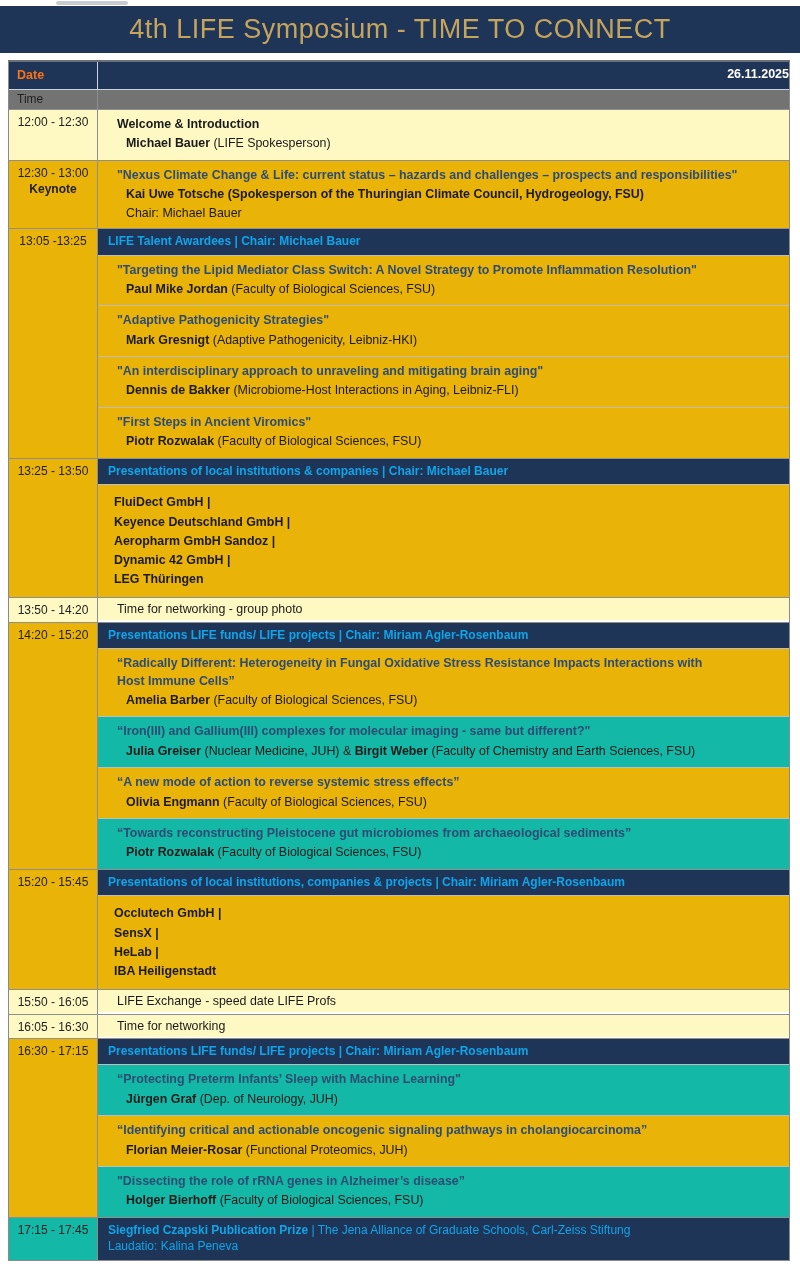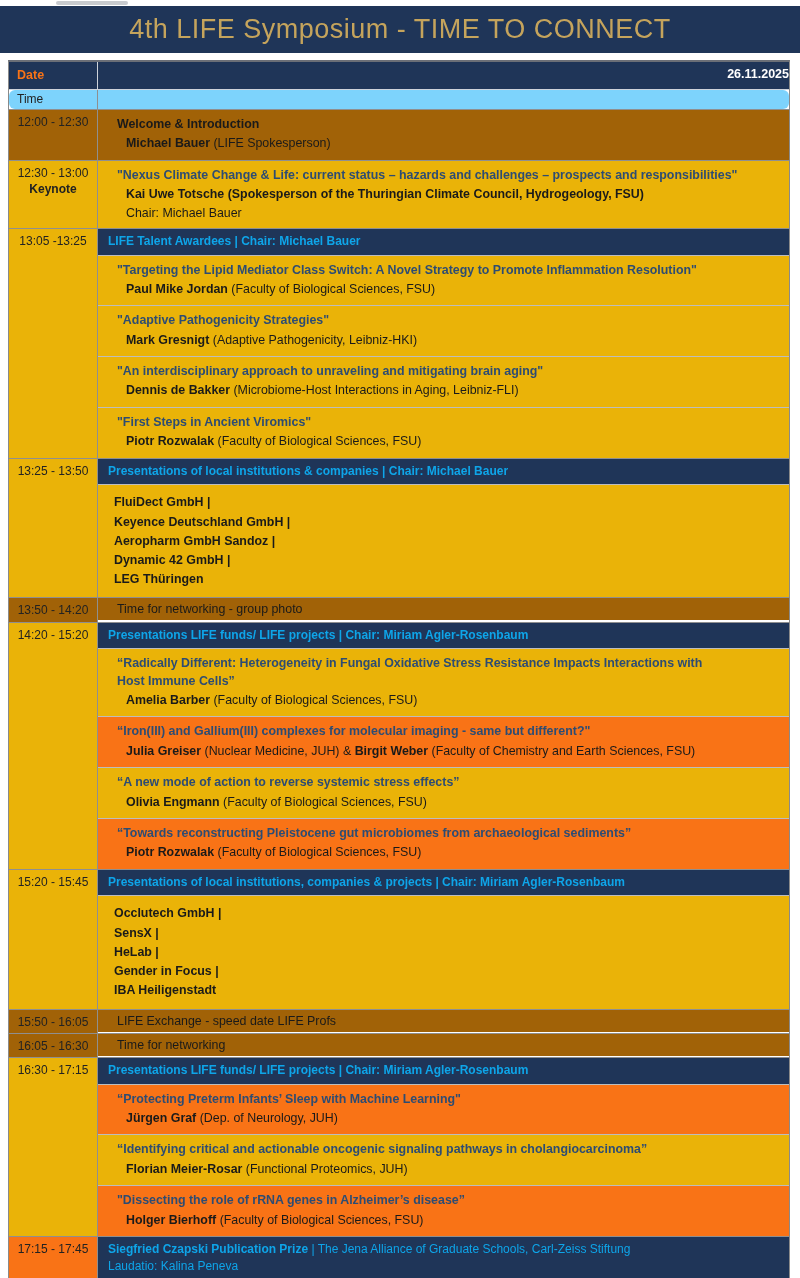--- a/index.html
+++ b/index.html
@@ -17,30 +17,30 @@
   .schedule { margin: 0 10px 0 8px; border: 1px solid #8a8a8a; border-top: 2px solid #6b6f77; }
 
   .row { display: grid; grid-template-columns: 89px 1fr; }
   .body-row { border-top: 1px solid #8f8f8f; }
   .tcell { padding: 4px 2px 3px; text-align: center; font-size: 12px; line-height: 1.35;
            border-right: 1px solid #8f8f8f; color: #222; }
   .tline.b { font-weight: bold; }
   .ccell { min-width: 0; }
   .ccell > * + * { border-top: 1px solid #bdbdbd; }
 
-  .bg-w { background: #a16207; }
+  .bg-w { background: #fef9c3; }
   .bg-g { background: #eab308; }
-  .bg-f { background: #f97316; }
+  .bg-f { background: #14b8a6; }
 
   .date-row { background: #1f3558; color: #fff; border-bottom: 1px solid #cdd2da; }
   .date-row .tcell { font-weight: bold; text-align: left; padding: 5px 2px 5px 8px; font-size: 12.5px;
                      border-right: 1px solid #cdd2da; color: #f97316; }
   .date-row .ccell { font-weight: bold; text-align: right; padding: 5px 0; font-size: 12.5px; }
 
-  .time-row { background: #7dd3fc; border-radius: 6px; }
+  .time-row { background: #737373; }
   .time-row .tcell { text-align: left; padding: 1px 2px 2px 8px; font-size: 12px; }
 
   .bar { background: #1f3558; color: #0ea5e9; padding: 4px 8px 5px 10px; font-size: 12px; line-height: 1.4; }
   .bar .b { font-weight: bold; }
 
   .talk { padding: 5px 8px 6px 19px; font-size: 12.4px; line-height: 1.4; }
   .talk .title { color: #2d4c73; font-weight: bold; white-space: pre-line; margin: 1px 0 2px; }
   .talk .title.black { color: #1a1a1a; }
   .talk .speaker { padding-left: 9px; margin: 1px 0; }
   .talk .speaker .b { font-weight: bold; }
@@ -180,21 +180,20 @@
           <div class="tline">15:20 - 15:45</div>
         </div>
         <div class="ccell">
           <div class="bar">
             <div class="barline"><span class="b">Presentations of local institutions, companies &amp; projects | Chair: Miriam Agler-Rosenbaum</span></div>
           </div>
           <div class="list bg-g">
             <div class="litem">Occlutech GmbH |</div>
             <div class="litem">SensX |</div>
             <div class="litem">HeLab |</div>
-            <div class="litem">Gender in Focus |</div>
             <div class="litem">IBA Heiligenstadt</div>
           </div>
         </div>
       </div>
       <div class="row body-row">
         <div class="tcell bg-w">
           <div class="tline">15:50 - 16:05</div>
         </div>
         <div class="ccell">
           <div class="note bg-w">LIFE Exchange -  speed date LIFE Profs</div>

